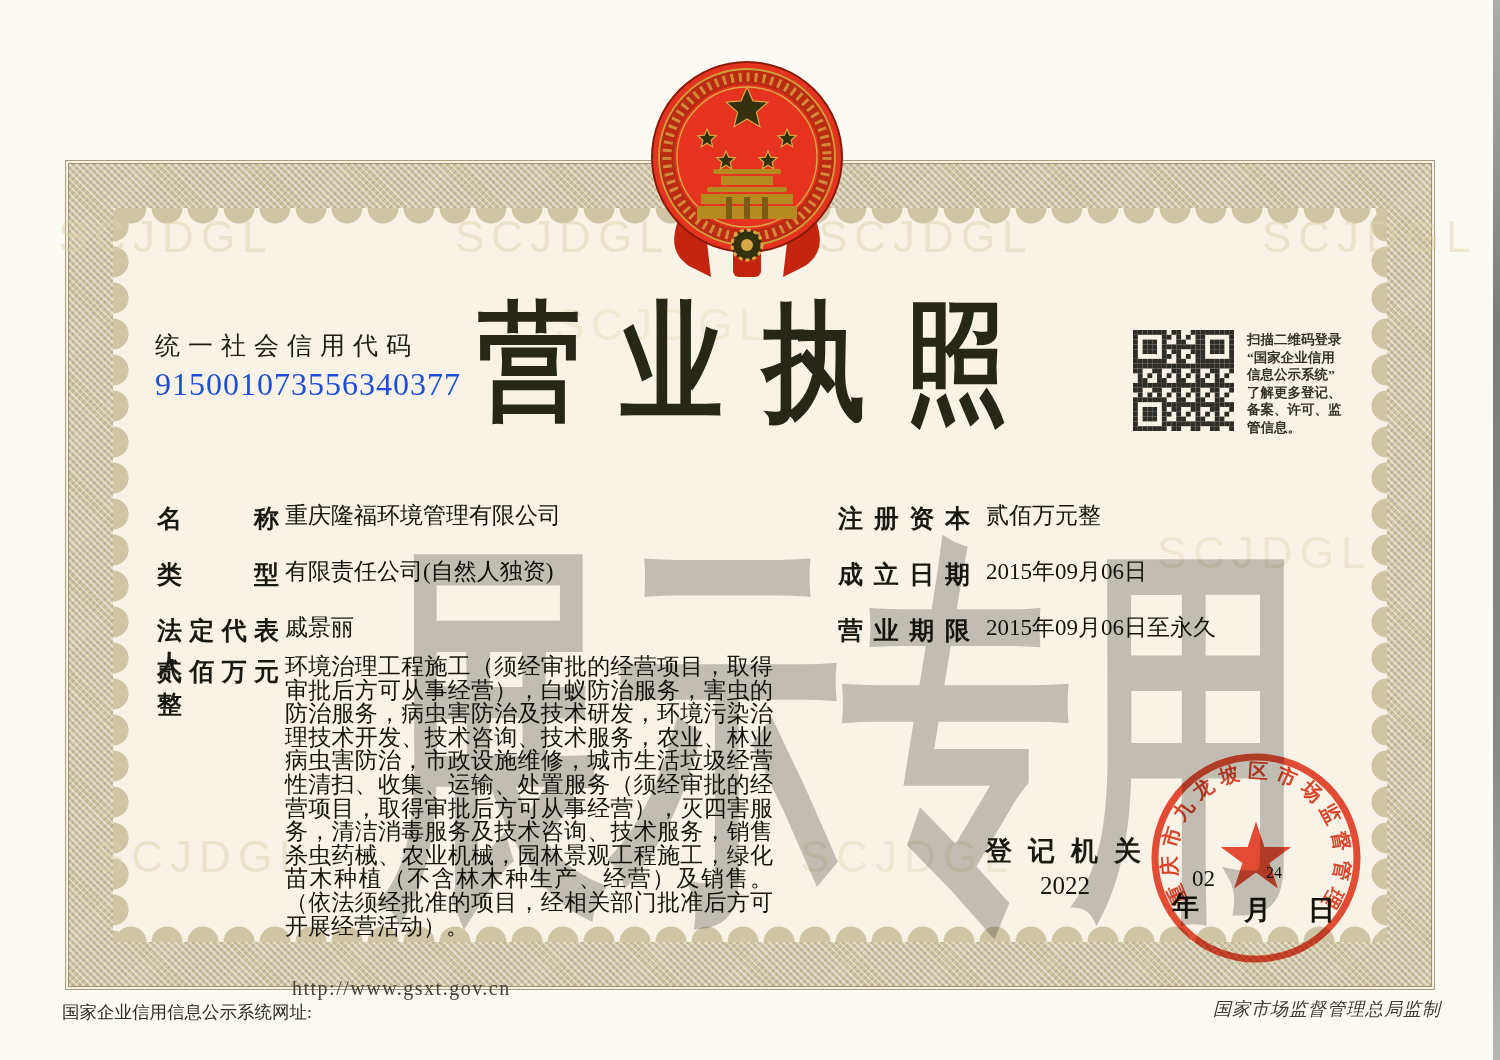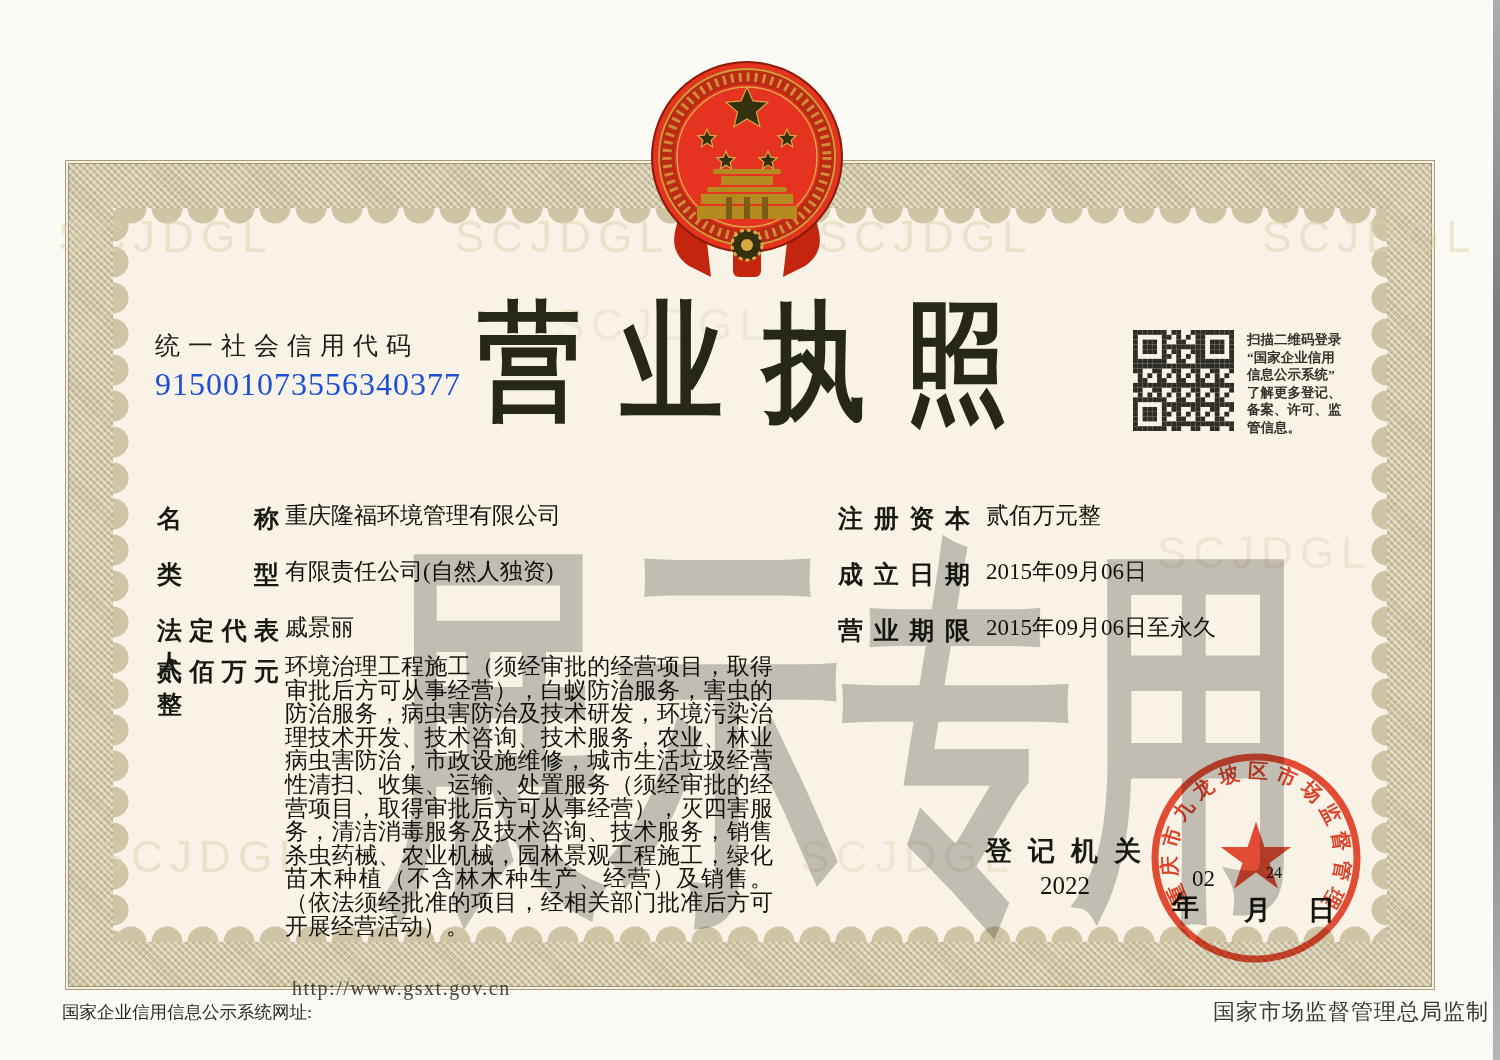--- a/index.html
+++ b/index.html
@@ -73,21 +73,21 @@
 
   
   .display-watermark{position:absolute;left:378px;top:538px;z-index:5;pointer-events:none;
         font-family:"Liberation Sans",sans-serif;font-weight:700;font-size:232px;line-height:232px;
         letter-spacing:0px;color:#8f8f8f;opacity:.5;mix-blend-mode:multiply;white-space:nowrap;
         transform:scaleY(1.7);transform-origin:left top;}
 
   
   .footer-left{position:absolute;left:62px;top:1000px;font-size:17.5px;color:#2b2a22;}
   .footer-url{position:absolute;left:292px;top:977px;font-size:20px;letter-spacing:1.5px;color:#45423a;z-index:8;}
-  .footer-right{position:absolute;left:1213px;top:997px;font-size:22px;letter-spacing:1px;color:#3c3a30;}
+  .footer-right{position:absolute;left:1213px;top:997px;font-size:18px;letter-spacing:1px;color:#3c3a30;font-style:italic;}
 
   .scan-edge{position:absolute;right:0;top:0;width:7px;height:100%;
              background:linear-gradient(#9a9a9a,#5d5d5d 30%,#6b6b6b 70%,#a5a5a5);opacity:.8;}
 </style>
 </head>
 <body>
 
 <div class="page">
 
   <div class="frame">

